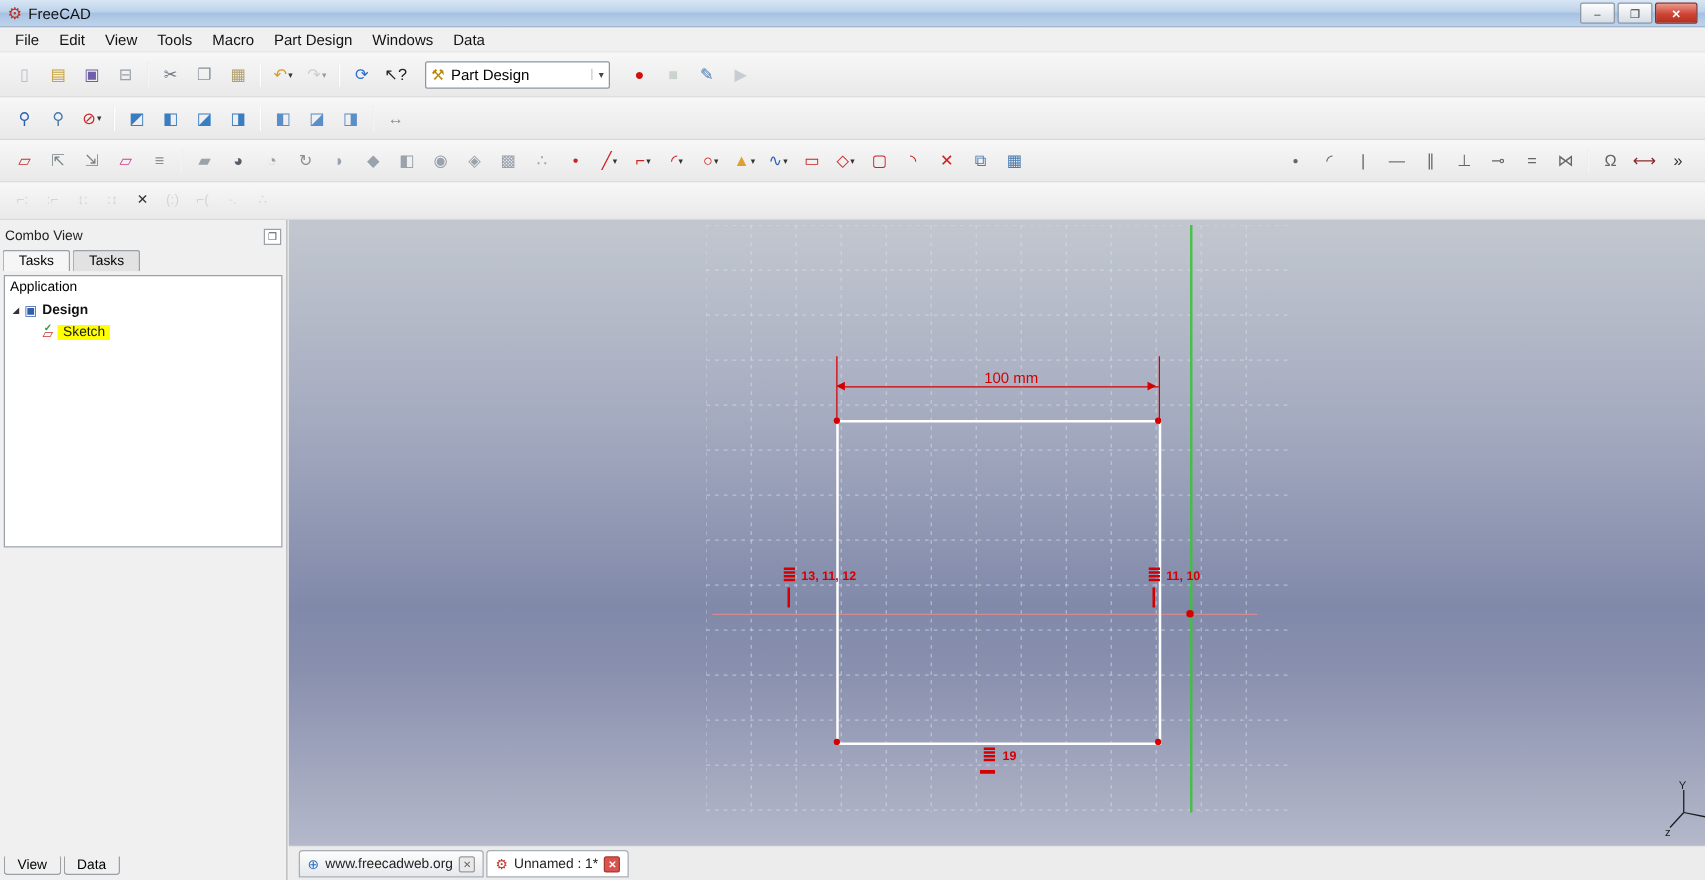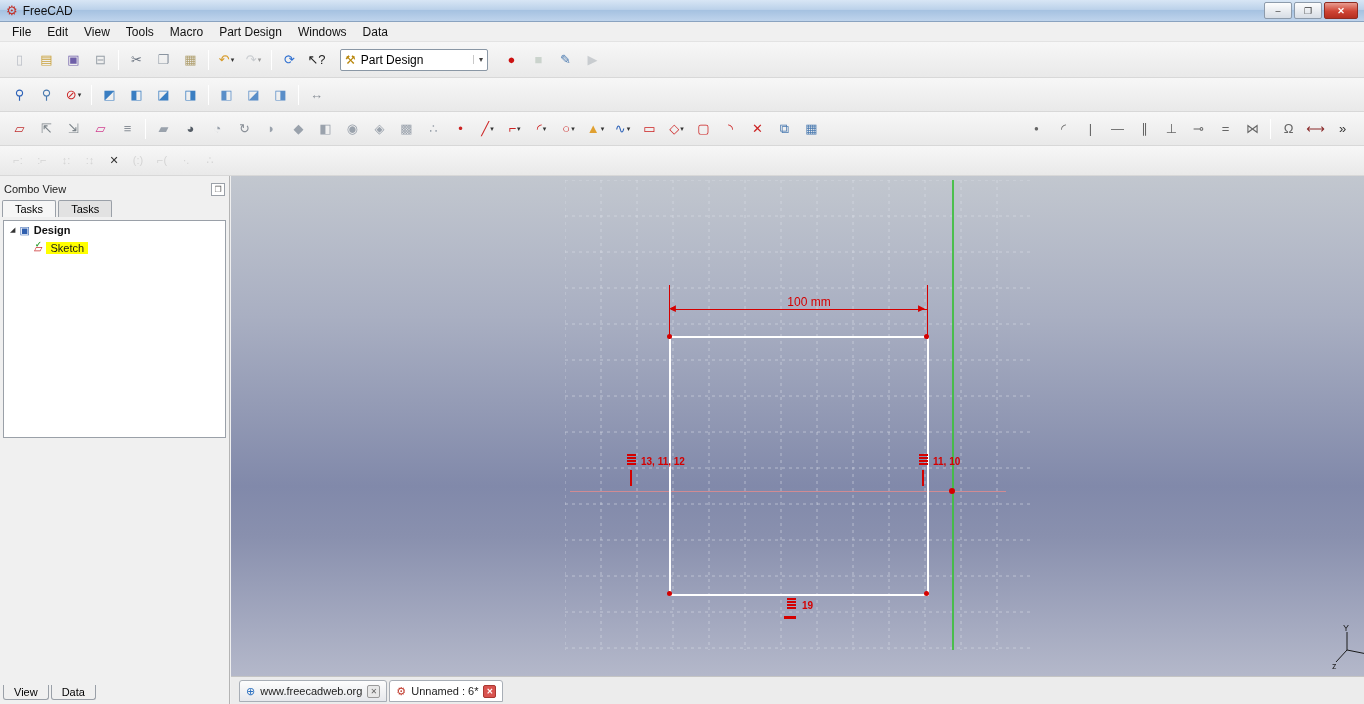--- a/index.html
+++ b/index.html
@@ -405,20 +405,21 @@
   <div class="combo">
     <div class="combo-header">
       <span>Combo View</span>
       <span class="float-btn">❐</span>
     </div>
     <div class="combo-tabs">
       <span class="ctab active">Tasks</span>
       <span class="ctab">Tasks</span>
     </div>
     <div class="tree-box">
+      <div class="tree-app">Application</div>
       <div class="tree-row root">
         <span class="expander">◢</span>
         <span class="doc-ic">▣</span>
         <span class="root-label">Design</span>
       </div>
       <div class="tree-row child">
         <span class="sk-ic"><span>▱</span><span class="chk">✓</span></span>
         <span class="sk-label">Sketch</span>
       </div>
     </div>
@@ -514,18 +515,18 @@
   </div>
 
   <div class="mdi-bar">
     <div class="mdi-tab">
       <span class="mdi-ic" style="color: rgb(42, 111, 191);">⊕</span>
       <span>www.freecadweb.org</span>
       <span class="mdi-close gray">✕</span>
     </div>
     <div class="mdi-tab active">
       <span class="mdi-ic" style="color: rgb(192, 57, 43);">⚙</span>
-      <span>Unnamed : 6*</span>
+      <span>Unnamed : 1*</span>
       <span class="mdi-close red">✕</span>
     </div>
   </div>
 
 </div>
 
 </body></html>

